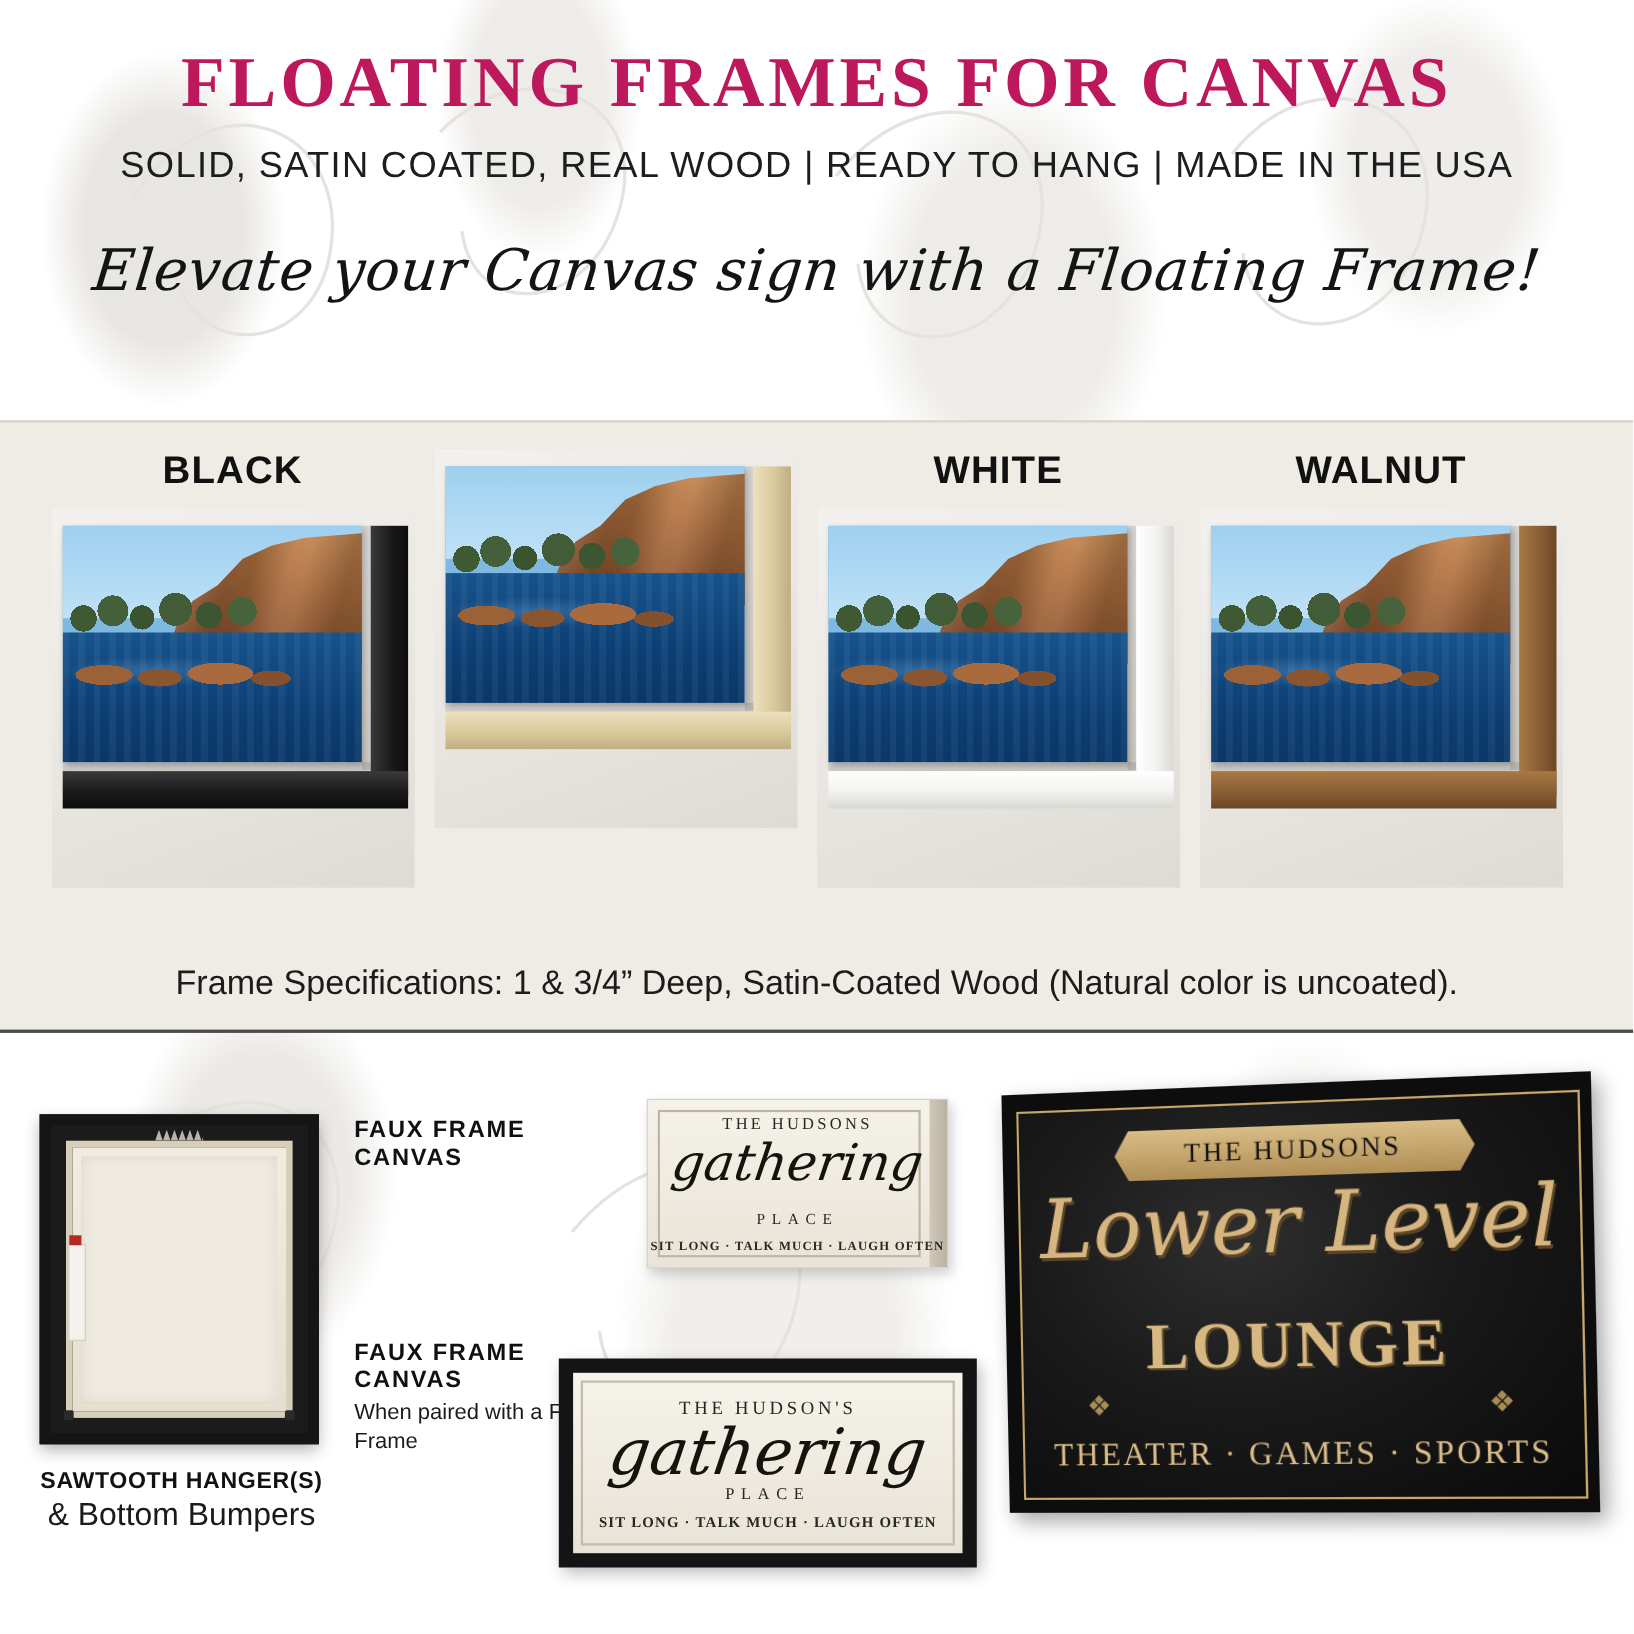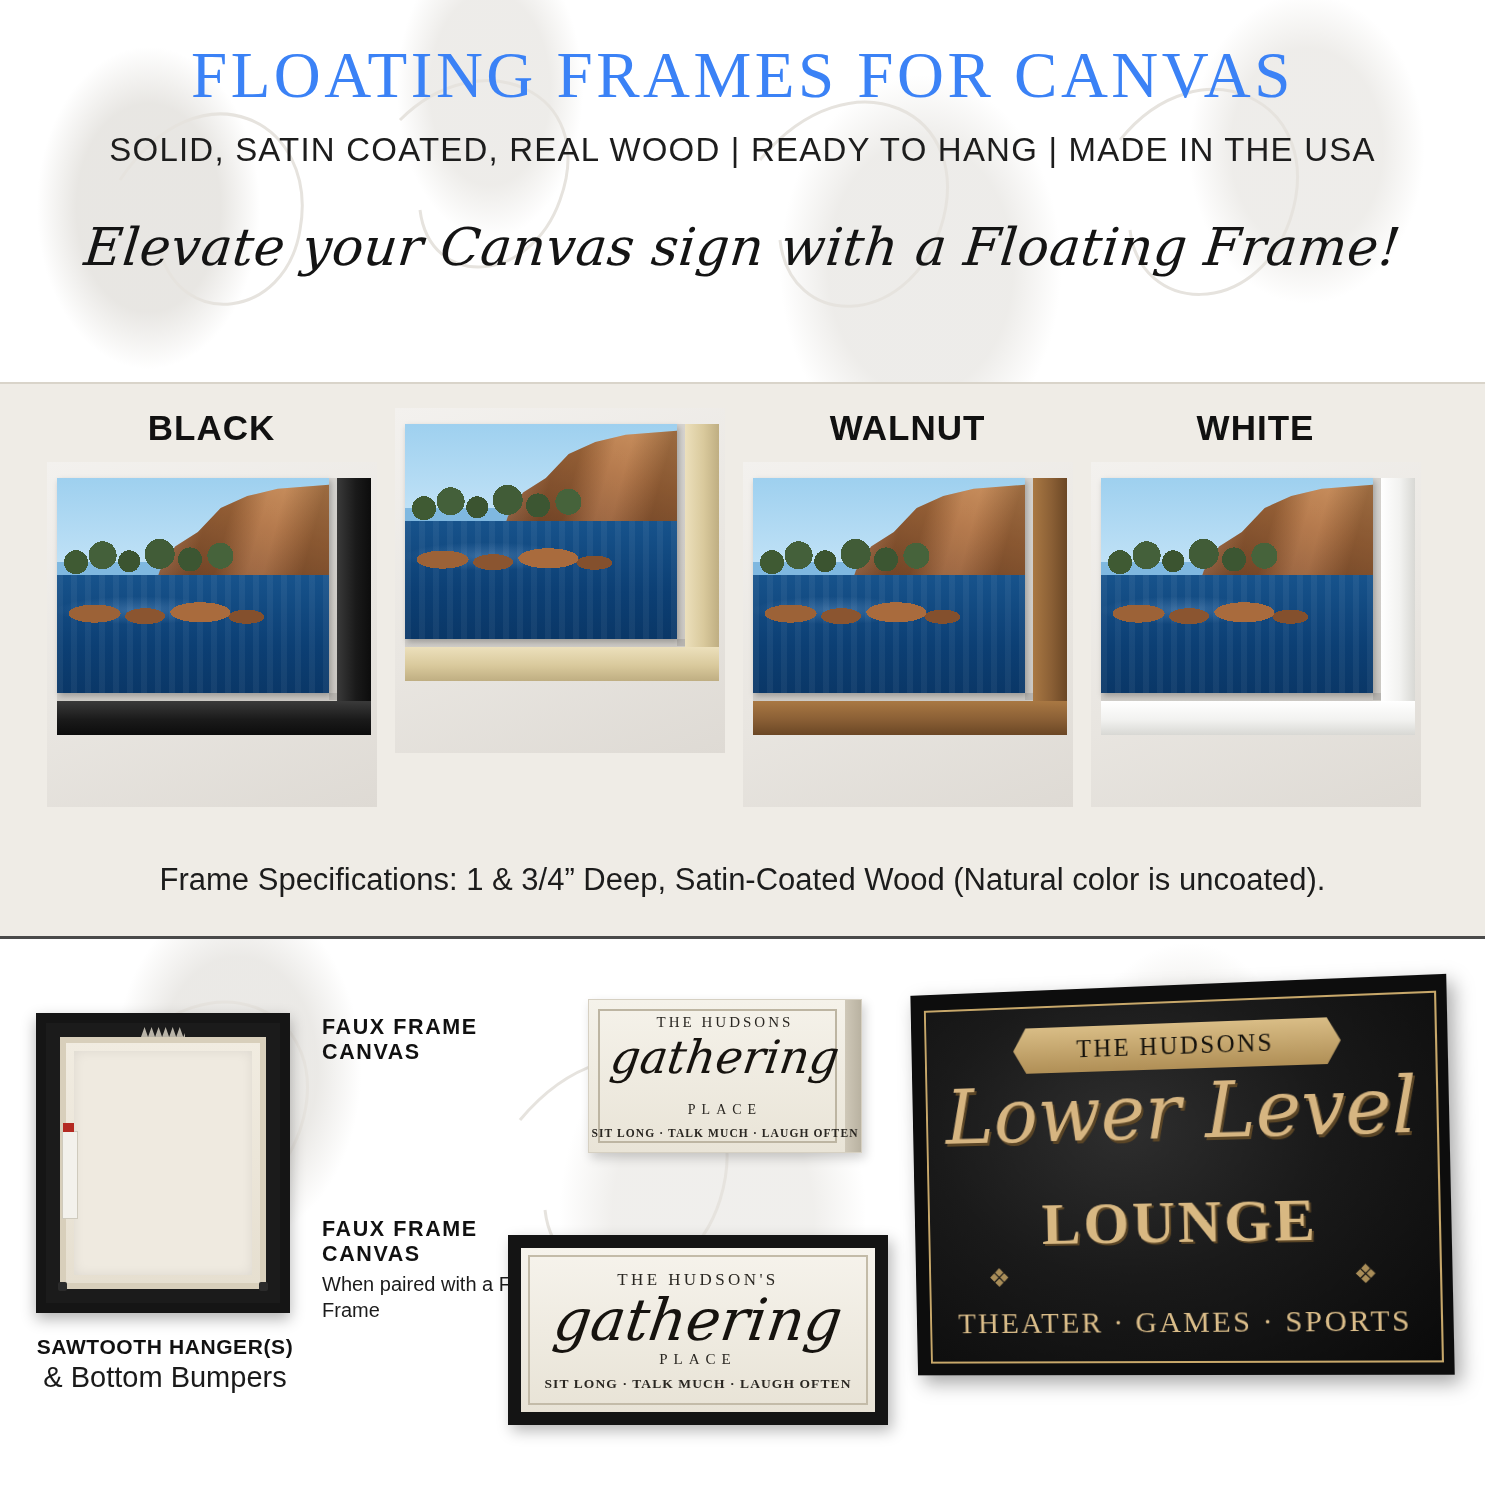--- a/index.html
+++ b/index.html
@@ -40,23 +40,23 @@
   .header {
     position: absolute;
     top: 0; left: 0; right: 0;
     height: 382px;
     text-align: center;
   }
   .title {
     font-family: "Liberation Serif", serif;
     font-size: 65px;
     letter-spacing: 3.5px;
-    color: #3b82f6;
+    color: #be185d;
     margin: 38px 0 0 0;
-    font-weight: 400;
+    font-weight: 700;
     white-space: nowrap;
   }
   .subtitle {
     font-family: "Liberation Sans", sans-serif;
     font-size: 33px;
     letter-spacing: 1.2px;
     color: #1d1d1d;
     margin-top: 18px;
     white-space: nowrap;
   }
@@ -186,21 +186,21 @@
     left: 0;
     height: 34px;
     width: 300px;
   }
   .frame-gap-v { position:absolute; top:0; width: 8px; height: 222px; background: rgba(0,0,0,.10); }
   .frame-gap-h { position:absolute; left:0; height: 8px; width: 280px; background: rgba(0,0,0,.10); }
 
   .band-note {
     position: absolute;
     left: 0; right: 0;
-    bottom: 34px;
+    bottom: 20px;
     text-align: center;
     font-size: 31px;
     line-height: 1.38;
     color: #1c1c1c;
   }
 
   
   .lower {
     position: absolute;
     top: 937px; left: 0; right: 0; bottom: 0;
@@ -479,54 +479,54 @@
               <div class="rocks"></div>
             </div>
             <div class="frame-gap-v" style="left:282px; top:16px;"></div>
             <div class="frame-v" style="left:290px; top:16px; background:linear-gradient(90deg,#ece0bc,#d9c99c 55%,#bfae82);"></div>
             <div class="frame-gap-h" style="left:10px; top:231px;"></div>
             <div class="frame-h" style="left:10px; top:239px; width:314px; background:linear-gradient(#ece0bc,#d9c99c 55%,#bfae82);"></div>
           </div>
         </div>
 
         <div class="swatch">
+          <div class="swatch-label">WHITE</div>
+          <div class="photo">
+            <div class="surface"></div>
+            <div class="art" style="left:10px; top:16px;">
+              <div class="sky"></div>
+              <div class="cliff"></div>
+              <div class="trees"></div>
+              <div class="sea"></div>
+              <div class="rocks"></div>
+            </div>
+            <div class="frame-gap-v" style="left:282px; top:16px;"></div>
+            <div class="frame-v" style="left:290px; top:16px; background:linear-gradient(90deg,#ffffff,#f2f2f0 55%,#d8d8d4);"></div>
+            <div class="frame-gap-h" style="left:10px; top:231px;"></div>
+            <div class="frame-h" style="left:10px; top:239px; width:314px; background:linear-gradient(#ffffff,#f2f2f0 55%,#d8d8d4);"></div>
+          </div>
+        </div>
+
+        <div class="swatch">
           <div class="swatch-label">WALNUT</div>
           <div class="photo">
             <div class="surface"></div>
             <div class="art" style="left:10px; top:16px;">
               <div class="sky"></div>
               <div class="cliff"></div>
               <div class="trees"></div>
               <div class="sea"></div>
               <div class="rocks"></div>
             </div>
             <div class="frame-gap-v" style="left:282px; top:16px;"></div>
             <div class="frame-v" style="left:290px; top:16px; background:linear-gradient(90deg,#a97843,#8a5f35 55%,#6b4725);"></div>
             <div class="frame-gap-h" style="left:10px; top:231px;"></div>
             <div class="frame-h" style="left:10px; top:239px; width:314px; background:linear-gradient(#a97843,#8a5f35 55%,#6b4725);"></div>
           </div>
         </div>
-
-        <div class="swatch">
-          <div class="swatch-label">WHITE</div>
-          <div class="photo">
-            <div class="surface"></div>
-            <div class="art" style="left:10px; top:16px;">
-              <div class="sky"></div>
-              <div class="cliff"></div>
-              <div class="trees"></div>
-              <div class="sea"></div>
-              <div class="rocks"></div>
-            </div>
-            <div class="frame-gap-v" style="left:282px; top:16px;"></div>
-            <div class="frame-v" style="left:290px; top:16px; background:linear-gradient(90deg,#ffffff,#f2f2f0 55%,#d8d8d4);"></div>
-            <div class="frame-gap-h" style="left:10px; top:231px;"></div>
-            <div class="frame-h" style="left:10px; top:239px; width:314px; background:linear-gradient(#ffffff,#f2f2f0 55%,#d8d8d4);"></div>
-          </div>
-        </div>
       </div>
 
       <div class="band-note">
         <div>Frame Specifications: 1 &amp; 3/4” Deep, Satin-Coated Wood (Natural color is uncoated).</div>
       </div>
     </div>
   </div>
 
   <div class="lower">
 

